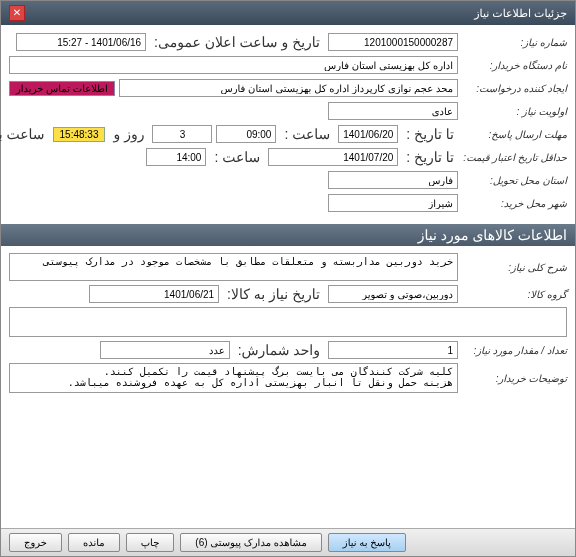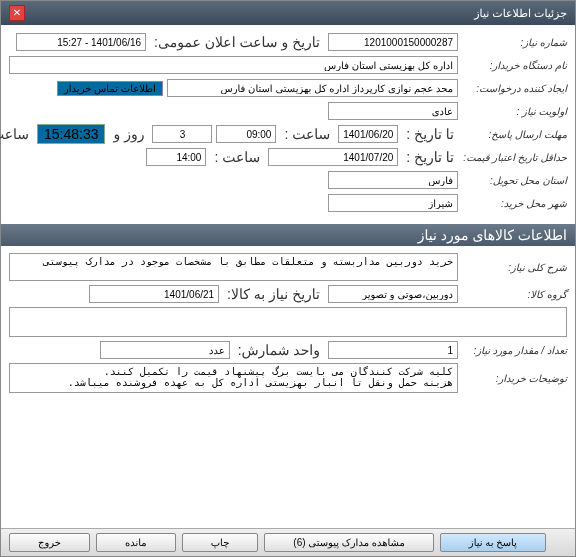--- a/index.html
+++ b/index.html
@@ -10,26 +10,26 @@
 .section-header { background: linear-gradient(#6a7a8a, #4a5a6a); color: #fff; padding: 3px 8px; font-size: 14px; margin-top: 4px; }
 .content { padding: 4px 8px; background: #fff; }
 .row { display: flex; align-items: center; margin: 3px 0; min-height: 20px; gap: 4px; }
 .label { width: 105px; text-align: right; font-size: 10px; color: #333; flex-shrink: 0; font-style: italic; }
 .label2 { font-size: 14px; color: #333; padding: 0 4px; flex-shrink: 0; }
 .field { border: 1px solid #999; background: #fff; padding: 1px 4px; font-size: 10px; height: 18px; min-width: 60px; }
 .field-wide { flex: 1; }
 .field-med { width: 130px; }
 .field-sm { width: 60px; }
 .field-xs { width: 45px; }
-.badge-green { background: #0369a1; border: 1px solid #8a8; padding: 1px 6px; font-size: 14px; }
-.badge-blue { background: #0369a1; border: 1px solid #88a; padding: 1px 6px; font-size: 10px; cursor: pointer; margin-left: 48px; }
+.badge-green { background: #fde047; border: 1px solid #8a8; padding: 1px 6px; font-size: 10px; }
+.badge-blue { background: #be185d; border: 1px solid #88a; padding: 1px 6px; font-size: 10px; cursor: pointer; }
 .textarea { border: 1px solid #999; background: #fff; padding: 2px 4px; font-size: 10px; width: 100%; min-height: 18px; resize: none; }
 .textarea-2 { min-height: 30px; }
 .footer { position: absolute; bottom: 0; left: 0; right: 0; background: linear-gradient(#f0f0f0, #d8d8d8); border-top: 1px solid #aaa; padding: 4px 8px; display: flex; gap: 6px; justify-content: flex-start; flex-direction: row-reverse; }
-.btn { background: linear-gradient(#fdfdfd, #e0e0e0); border: 1px solid #888; padding: 3px 28px; font-size: 10px; cursor: pointer; border-radius: 2px; }
+.btn { background: linear-gradient(#fdfdfd, #e0e0e0); border: 1px solid #888; padding: 3px 14px; font-size: 10px; cursor: pointer; border-radius: 2px; }
 .btn-primary { background: linear-gradient(#d0e8ff, #a8d0f0); }
 </style>
 </head>
 <body>
 
 <div class="window">
   <div class="title-bar">
     <span>جزئیات اطلاعات نیاز</span>
     <span class="close-btn">✕</span>
   </div>

